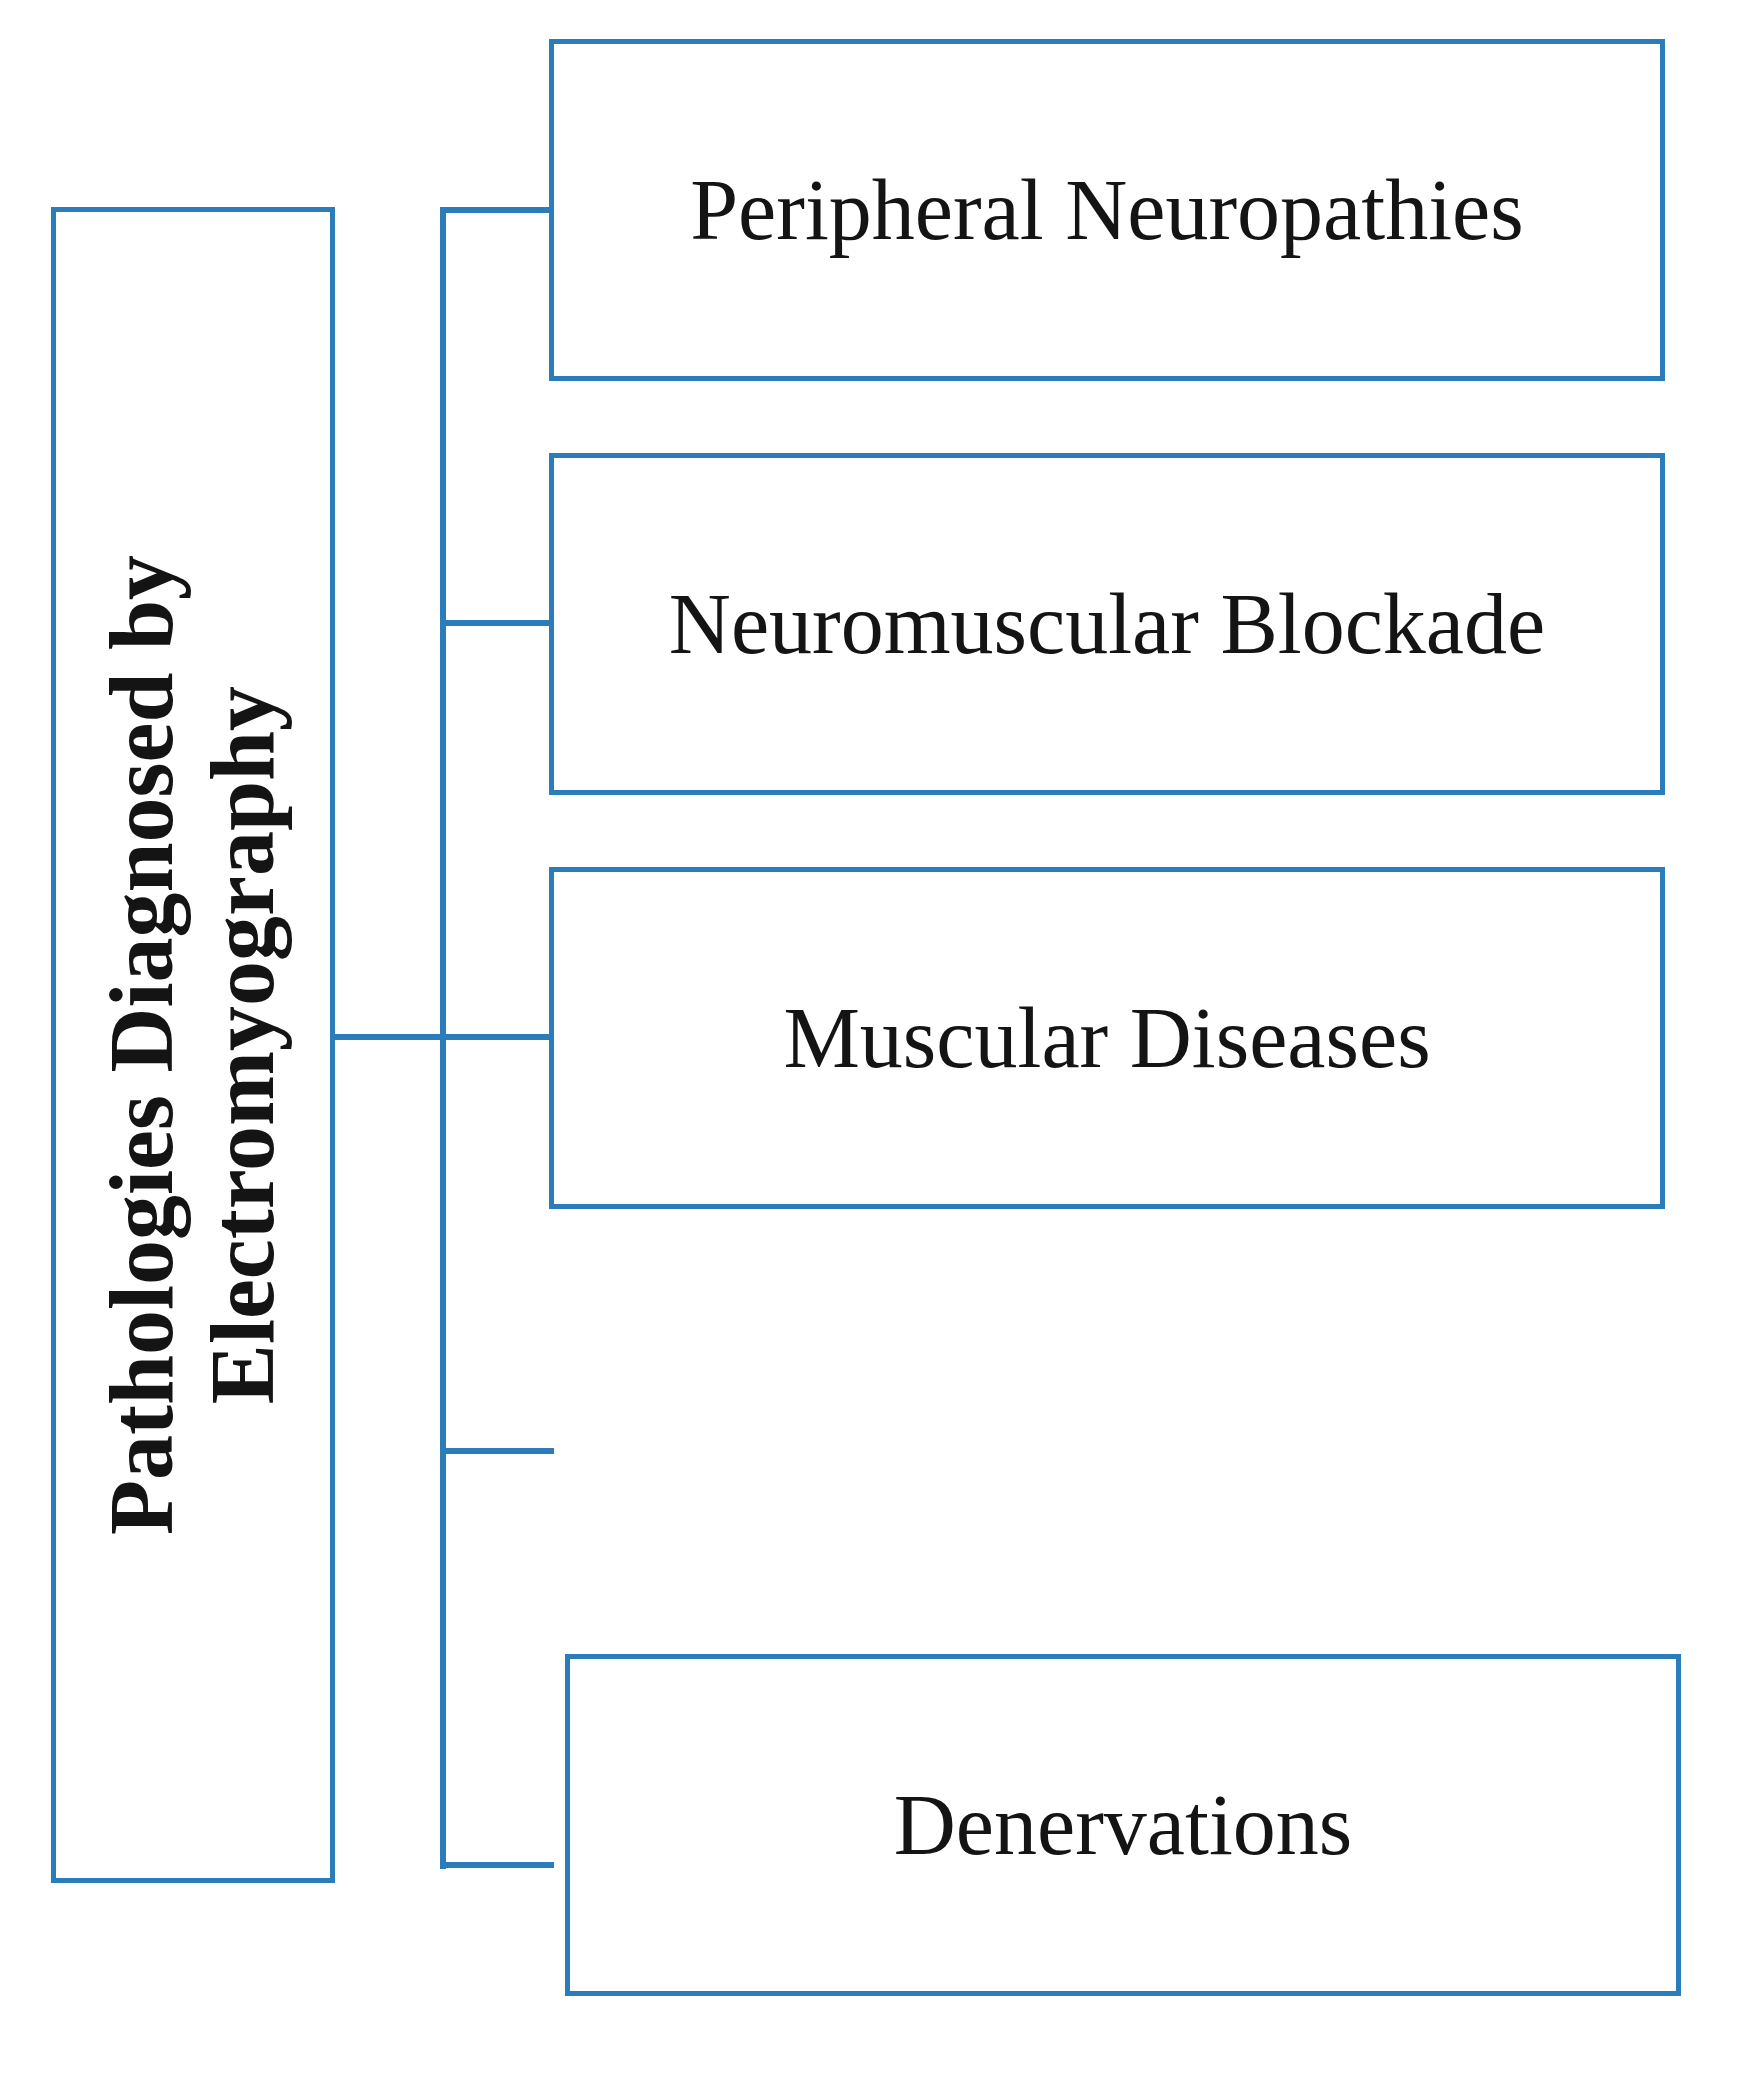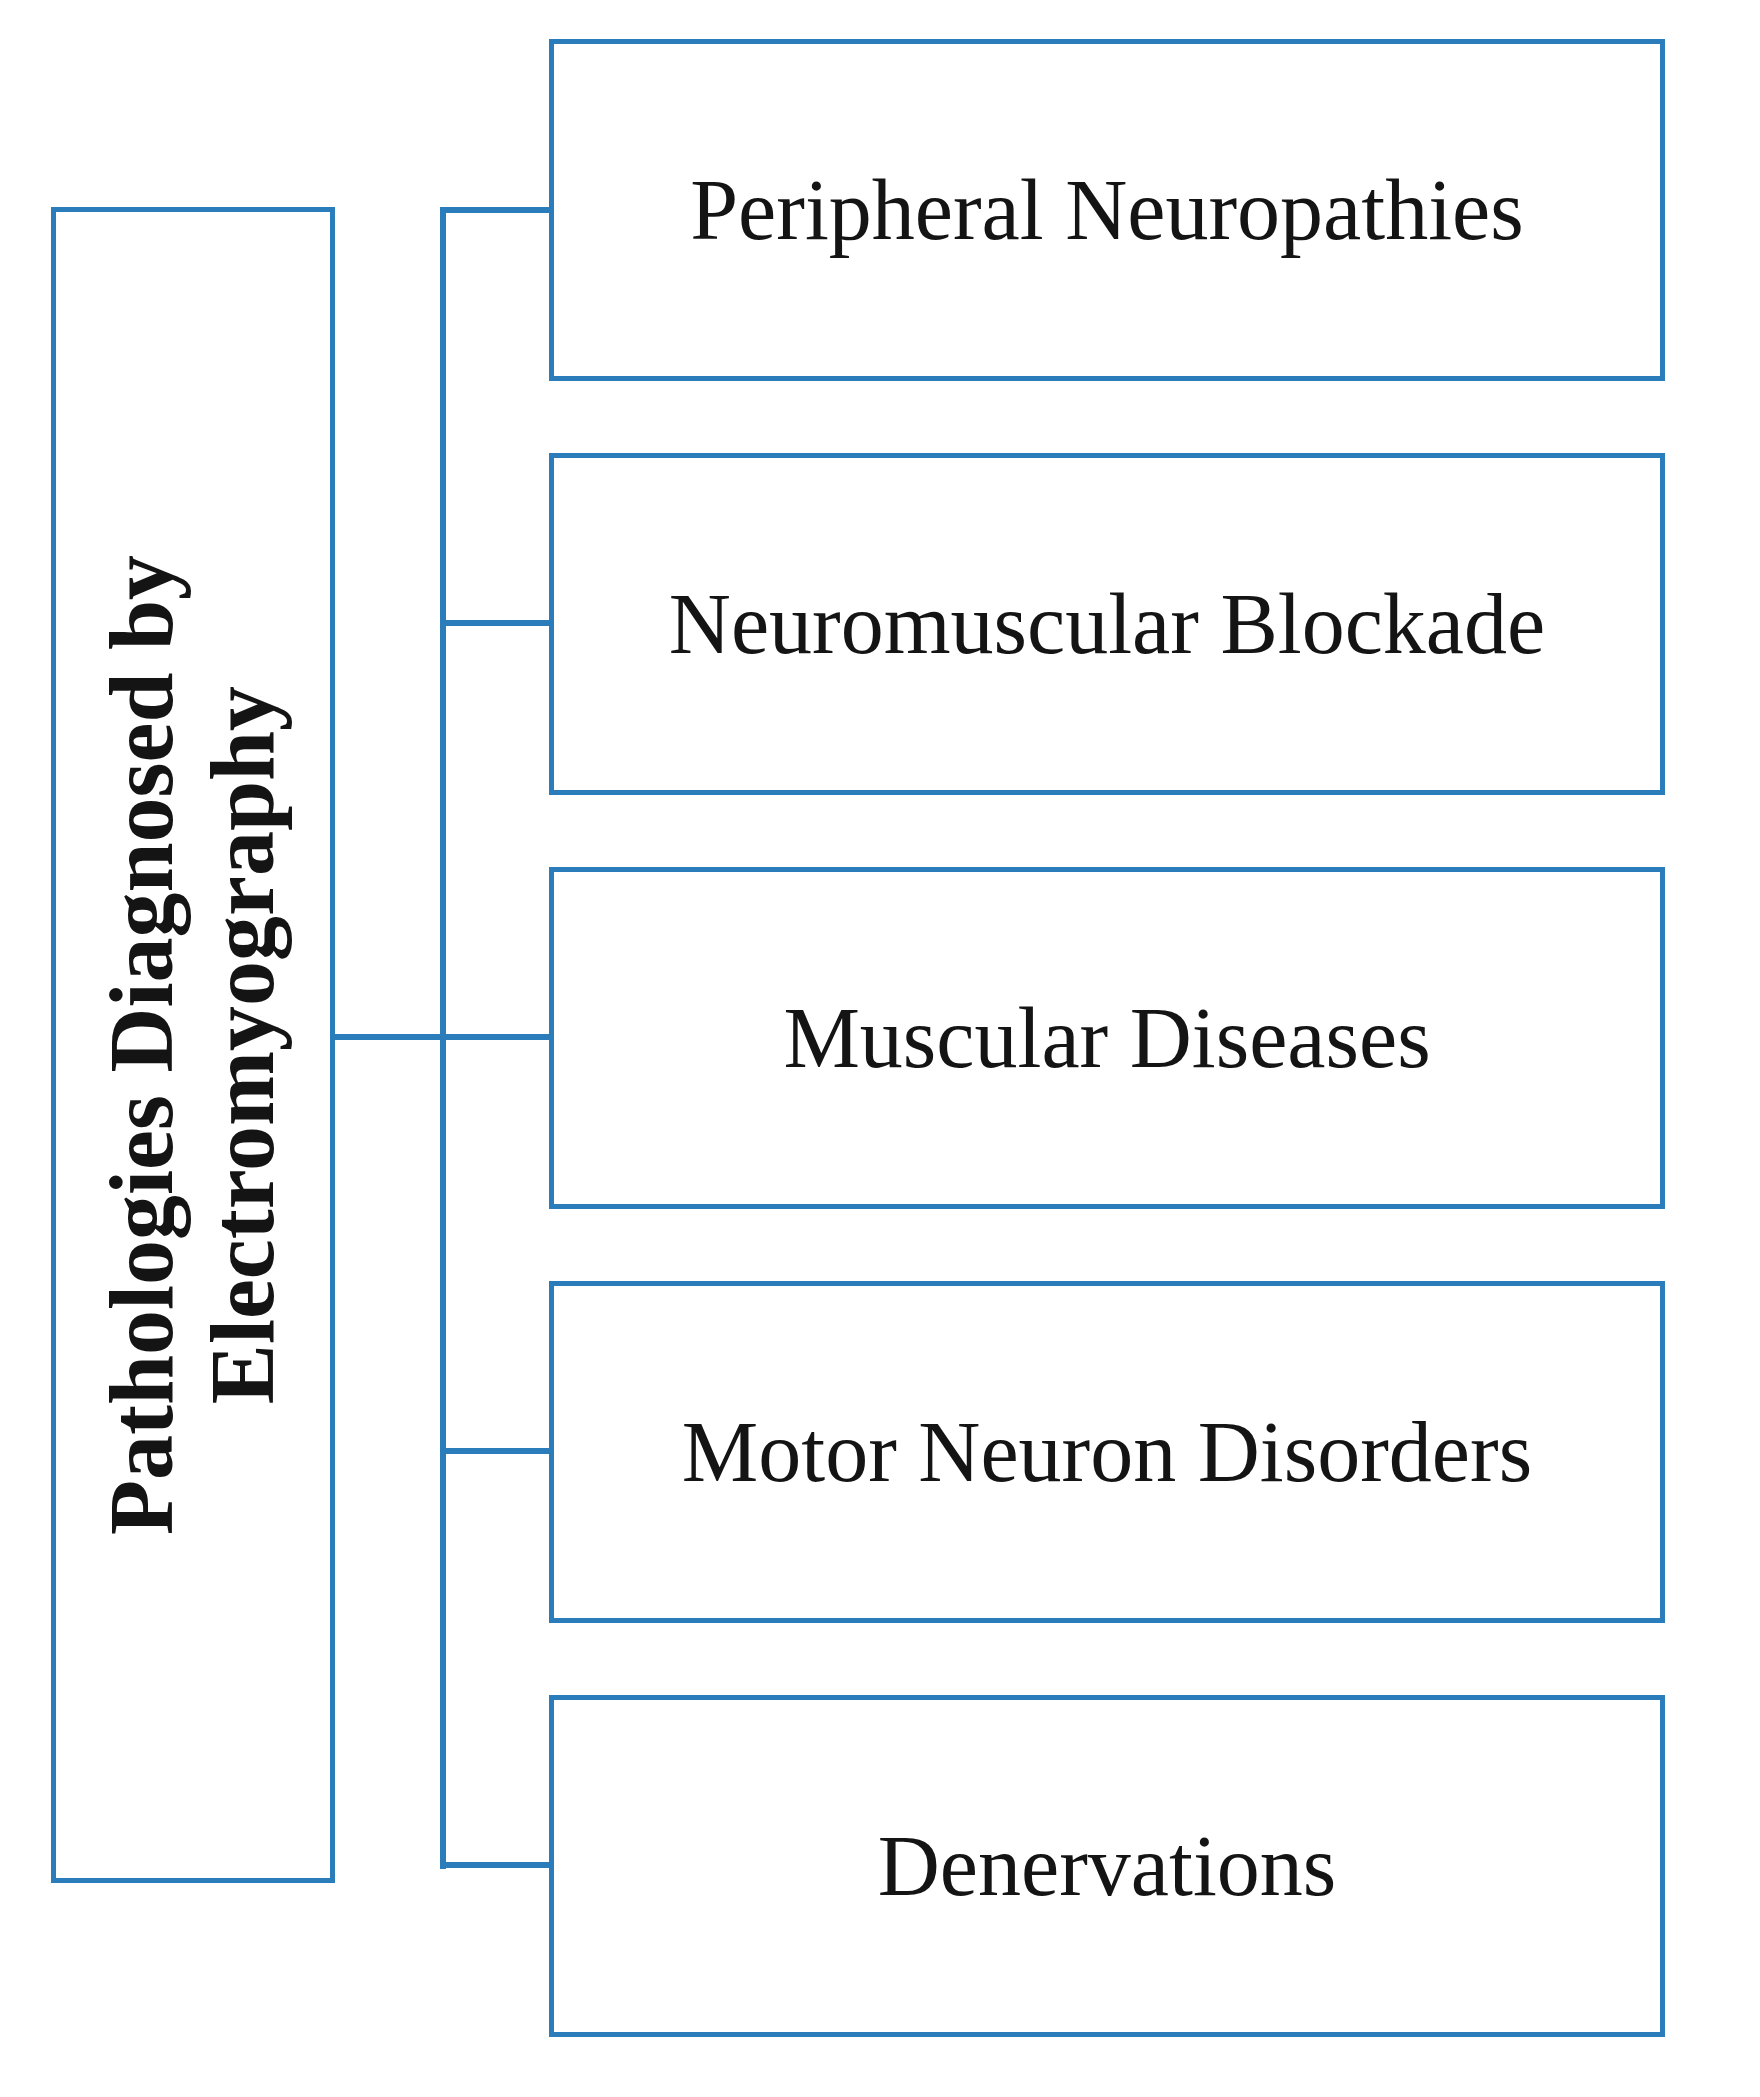--- a/index.html
+++ b/index.html
@@ -55,21 +55,21 @@
     display: flex;
     align-items: center;
     justify-content: center;
     font-size: 86px;
     white-space: nowrap;
   }
   .box1 { top: 39px; }
   .box2 { top: 453px; }
   .box3 { top: 867px; text-align: right; }
   .box4 { top: 1281px; }
-  .box5 { top: 1695px; }
+  .box5 { top: 1654px; margin-left: 16px; }
 
   
   .connector {
     position: absolute;
     background: #2b7cba;
   }
   .trunk   { left: 440px; top: 207px;  width: 6.3px;   height: 1662px; }
   .stub    { height: 6.3px; left: 440px; width: 114px; }
   .stub1   { top: 207px;  }
   .stub2   { top: 620px;  }
@@ -98,21 +98,18 @@
 
   <div class="child-box box2">
     <span>Neuromuscular Blockade</span>
   </div>
   <div class="child-box box1">
     <span>Peripheral Neuropathies</span>
   </div>
   <div class="child-box box3">
     <span>Muscular Diseases</span>
   </div>
-  <div class="child-box box4">
-    <span>Motor Neuron Disorders</span>
-  </div>
   <div class="child-box box5">
     <span>Denervations</span>
   </div>
 
 </div>
 
 
 </body></html>

